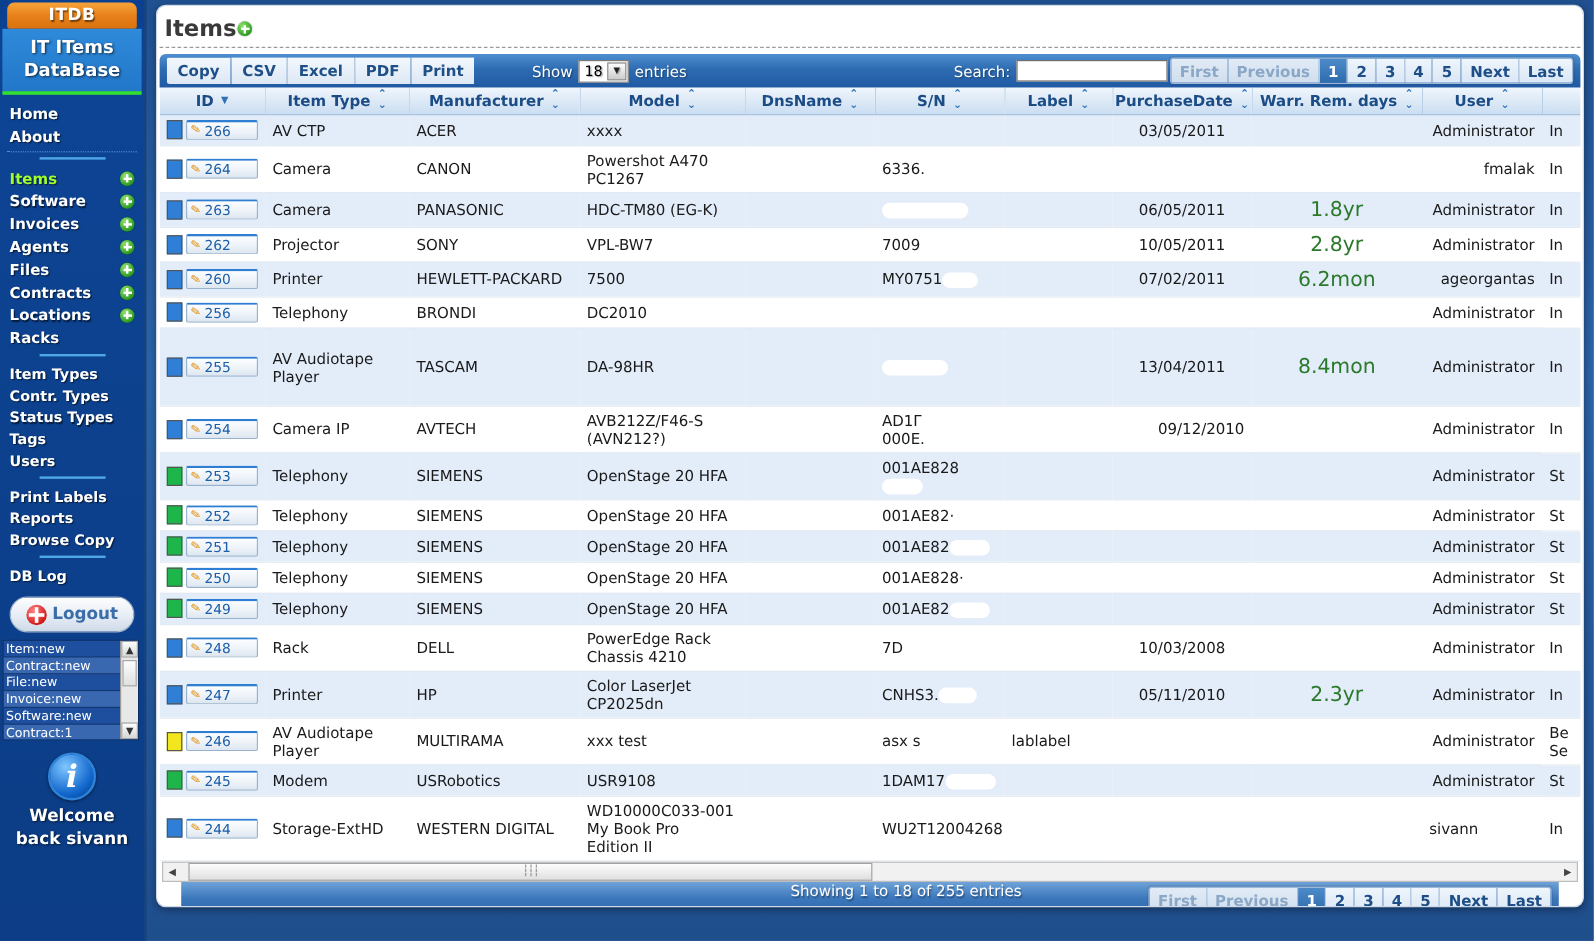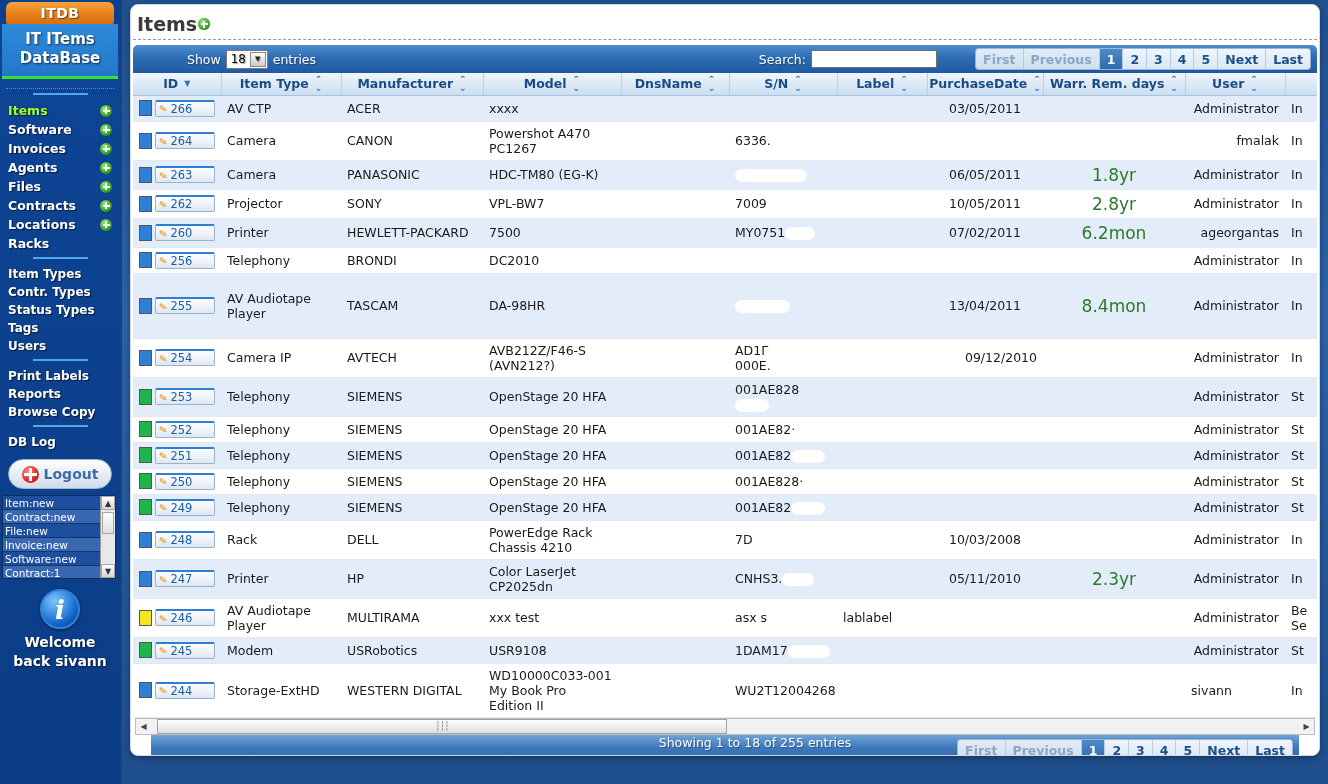--- a/index.html
+++ b/index.html
@@ -175,21 +175,21 @@
     height: 19px; width: 42px; padding: 0 0 0 4px;
     font-size: 12px; color: #000; position: relative;
   }
   .sel-arrow {
     position: absolute; right: 1px; top: 1px; width: 16px; height: 15px;
     background: linear-gradient(180deg,#fdfdfd,#ccc);
     border: 1px solid #888; display: flex; align-items: center; justify-content: center;
     font-size: 7px; color: #222;
   }
   .dt-filter {
-    position: absolute; right: 380px; top: 5px;
+    position: absolute; right: 344px; top: 5px;
     color: #fff; font-size: 12.5px;
     display: flex; align-items: center; gap: 5px;
     text-shadow: 1px 1px 1px rgba(0,0,0,.35);
   }
   .dt-filter input {
     width: 126px; height: 18px; border: 1px solid #6f6f6f;
     font-size: 12px; padding: 0 3px;
     font-family: "DejaVu Sans", "Liberation Sans", sans-serif;
   }
   .pager {
@@ -289,20 +289,28 @@
 <body>
 
 <div id="sidebar">
   <div class="sb-logo">ITDB</div>
   <div class="sb-title">
     <div>IT ITems</div>
     <div>DataBase</div>
   </div>
 
   <div class="sb-nav">
+    <div id="nav-top">
+        <div class="sb-item">
+          <span>Home</span>
+        </div>
+        <div class="sb-item">
+          <span>About</span>
+        </div>
+      </div>
     <div class="sb-dots"></div>
     <div class="sb-rule"></div>
     <div id="nav-main">
         <div class="sb-item active">
           <span>Items</span>
           <span class="plus"></span>
         </div>
         <div class="sb-item">
           <span>Software</span>
           <span class="plus"></span>
@@ -403,20 +411,27 @@
 
   <div class="page-title">
     <span>Items</span>
     <span class="plus"></span>
   </div>
   <div class="title-dots"></div>
 
   <div class="dt-wrap">
 
     <div class="dt-toolbar">
+      <div class="dt-btns" id="export-btns">
+          <div class="dt-btn">Copy</div>
+          <div class="dt-btn">CSV</div>
+          <div class="dt-btn">Excel</div>
+          <div class="dt-btn">PDF</div>
+          <div class="dt-btn">Print</div>
+        </div>
 
       <div class="dt-length">
         <span>Show</span>
         <span class="sel-box">
           <span>18</span>
           <span class="sel-arrow">▼</span>
         </span>
         <span>entries</span>
       </div>
 

